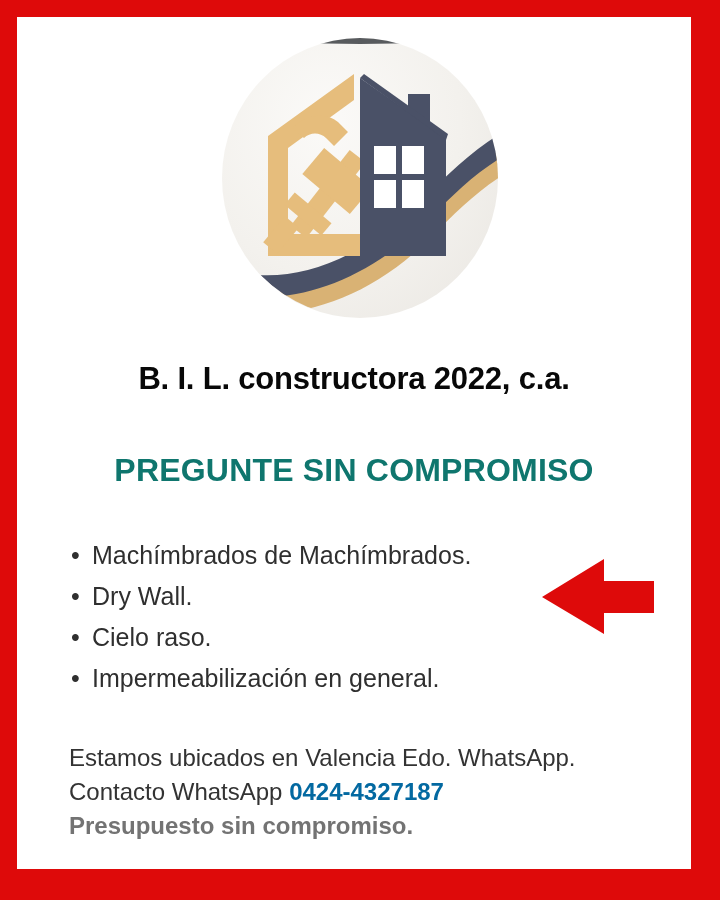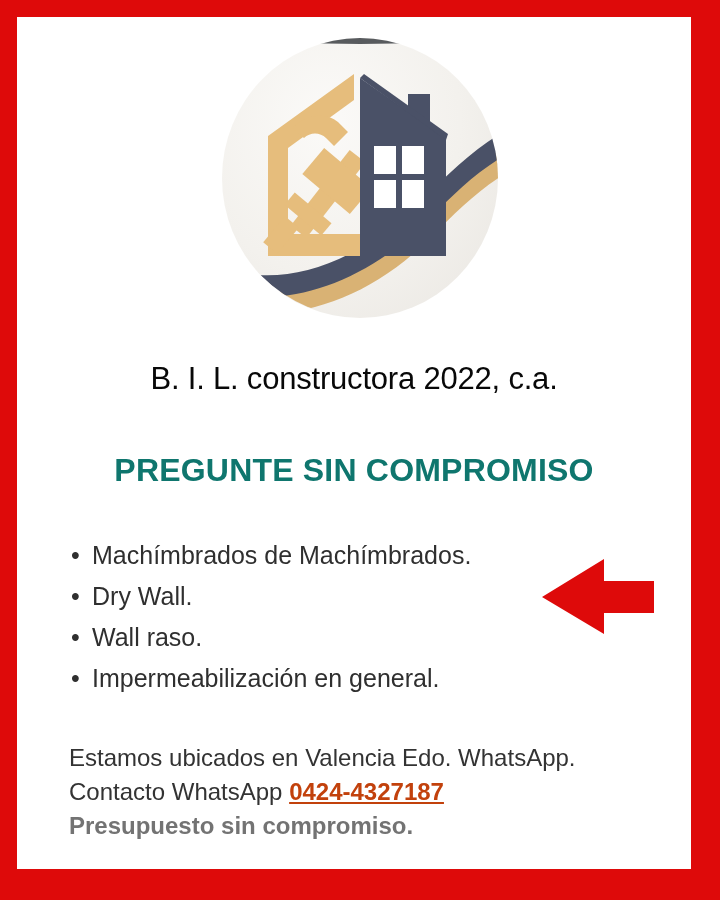--- a/index.html
+++ b/index.html
@@ -68,21 +68,21 @@
   }
 
   
   .company-name {
     position: absolute;
     left: 0;
     right: 0;
     top: 344px;
     text-align: center;
     font-size: 31px;
-    font-weight: normal;
+    font-weight: bold;
     letter-spacing: -0.2px;
     color: #080808;
     white-space: nowrap;
   }
   .tagline {
     position: absolute;
     left: 0;
     right: 0;
     top: 435px;
     text-align: center;
@@ -135,22 +135,21 @@
     top: 724px;
   }
   .contact .line {
     font-size: 24px;
     line-height: 34px;
     color: #333333;
     white-space: nowrap;
   }
   .contact .phone {
     font-weight: bold;
-    color: #c2410c;
-    text-decoration: underline;
+    color: #0369a1;
   }
   .contact .line.bold {
     font-weight: bold;
     color: #737373;
   }
 </style>
 </head>
 <body>
 
 <div class="flyer">
@@ -209,21 +208,21 @@
       <li>
         <span class="bullet">•</span>
         <span>Machímbrados de Machímbrados.</span>
       </li>
       <li>
         <span class="bullet">•</span>
         <span>Dry Wall.</span>
       </li>
       <li>
         <span class="bullet">•</span>
-        <span>Wall raso.</span>
+        <span>Cielo raso.</span>
       </li>
       <li>
         <span class="bullet">•</span>
         <span>Impermeabilización en general.</span>
       </li>
     </ul>
 
     <svg class="arrow" viewBox="0 0 112 75">
       <polygon points="0,38 62,0 62,22 112,22 112,54 62,54 62,75" fill="#de0a0a"></polygon>
     </svg>

